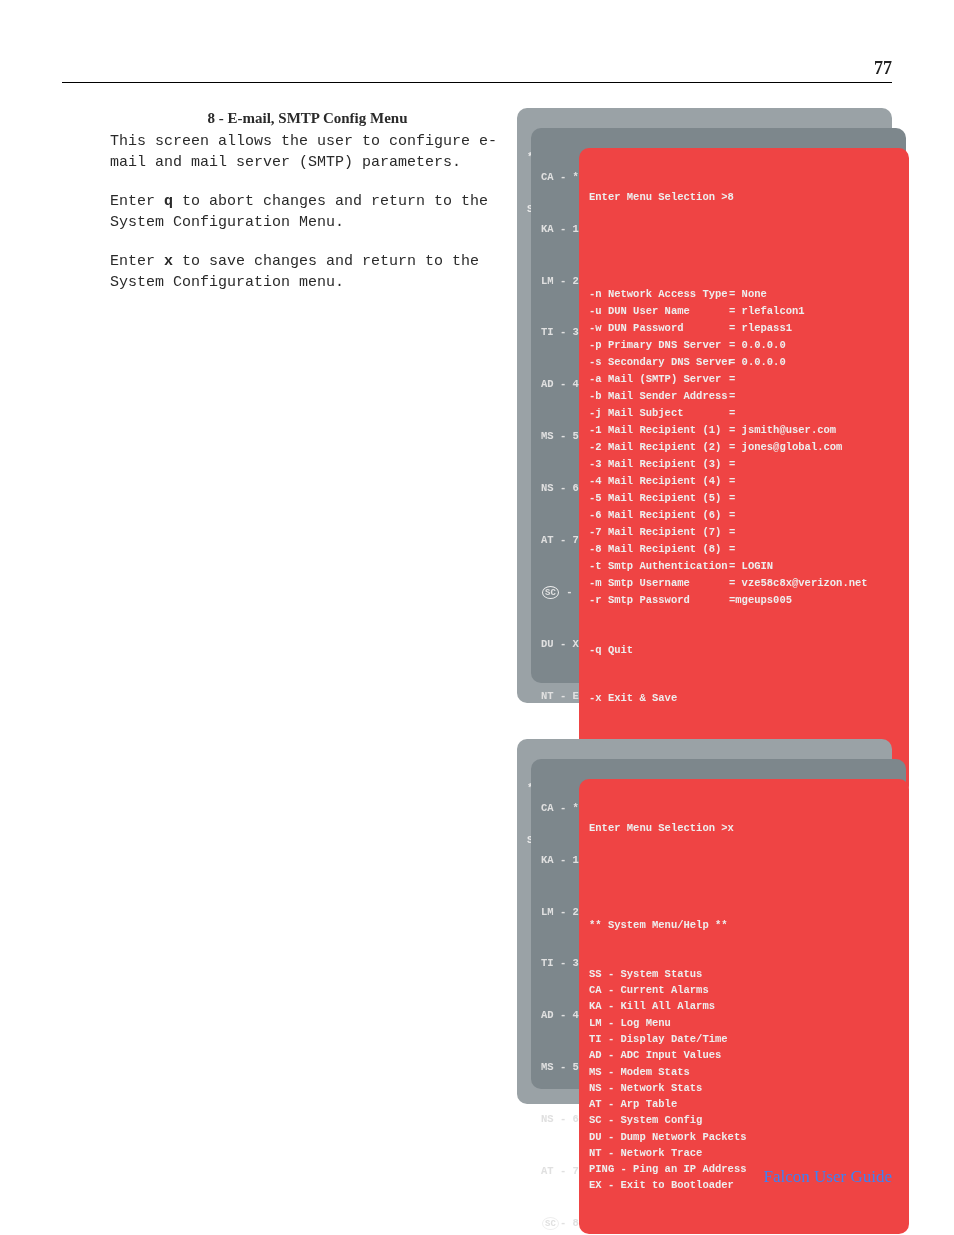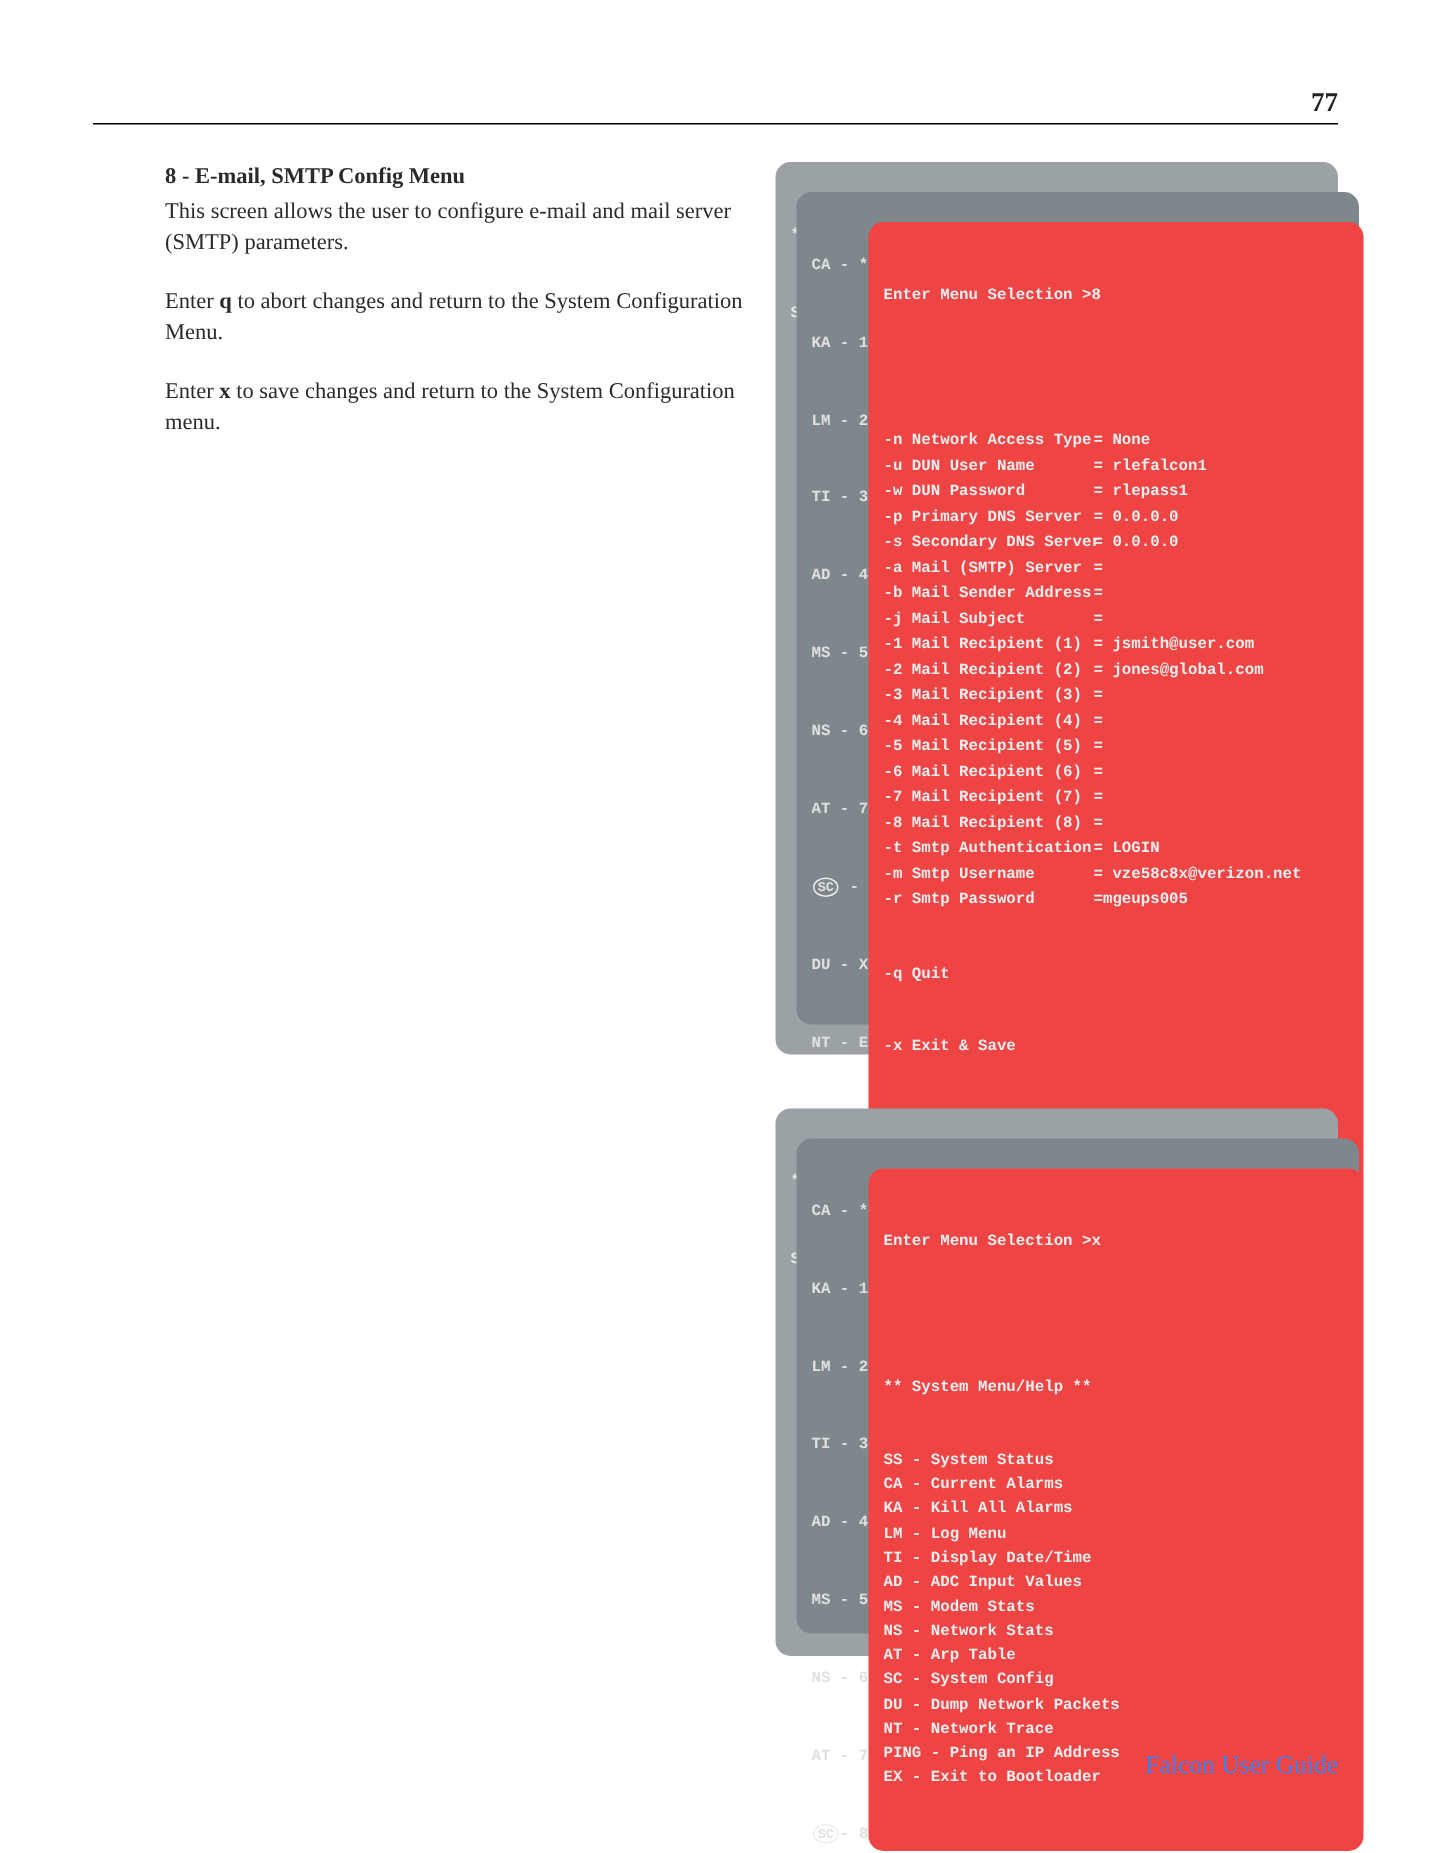--- a/index.html
+++ b/index.html
@@ -36,22 +36,23 @@
       width: 395px;
       float: left;
       font-size: 15px;
       line-height: 1.4;
       color: #2a2a2a;
     }
     .left-col .section-title {
       font-weight: bold;
       font-size: 15px;
       margin-bottom: 2px;
-    }
-    .left-col p { margin-bottom: 18px; }
+      text-align: center;
+    }
+    .left-col p { margin-bottom: 18px; font-family: Liberation Mono, monospace; }
     .right-col {
       width: 375px;
       float: right;
     }
     .terminal-stack {
       position: relative;
       width: 375px;
       margin-bottom: 18px;
     }
     .term-layer {

